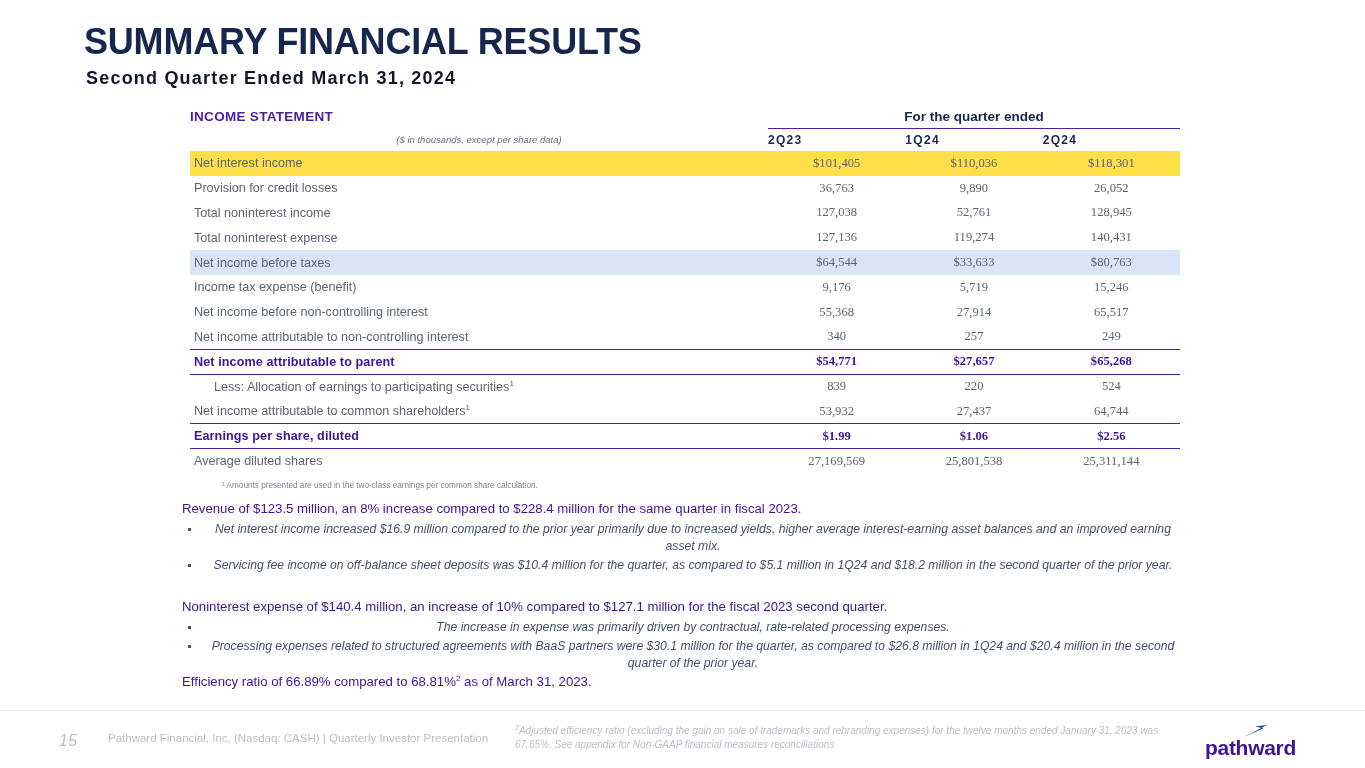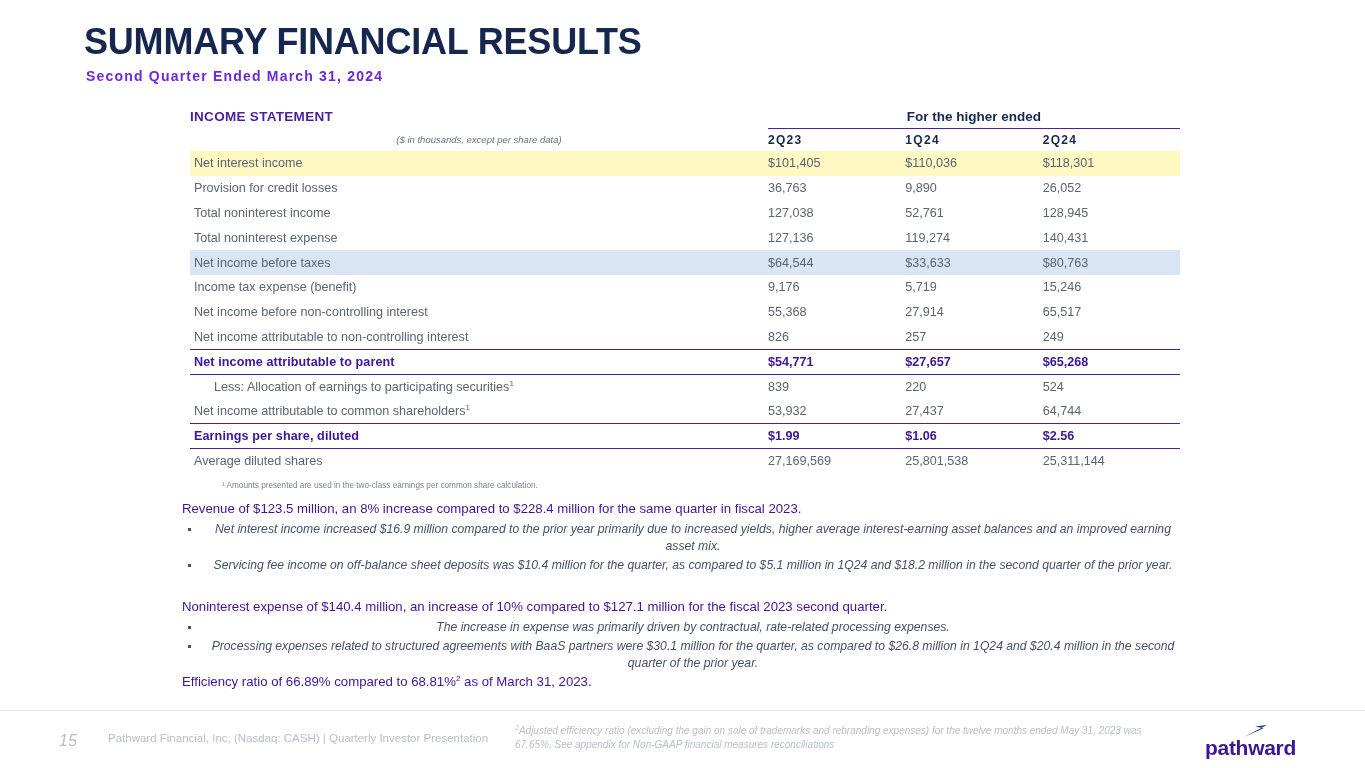--- a/index.html
+++ b/index.html
@@ -25,24 +25,24 @@
     font-weight: bold;
     letter-spacing: -0.2px;
     color: #15274f;
     line-height: 1.08;
     white-space: nowrap;
   }
   .slide-subtitle {
     position: absolute;
     left: 86px;
     top: 68px;
-    font-size: 14px;
+    font-size: 18px;
     font-weight: bold;
     letter-spacing: 1.2px;
-    color: #6d28d9;
+    color: #0f172a;
     white-space: nowrap;
   }
 
   
   .table-wrap {
     position: absolute;
     left: 190px;
     top: 104px;
     width: 990px;
   }
@@ -97,23 +97,25 @@
   tr.row { height: 24.8px; }
   td.lbl {
     font-size: 12.6px;
     color: #5c6472;
     padding-left: 4px;
     white-space: nowrap;
   }
   td.val {
     font-size: 12.6px;
     color: #5c6472;
-  }
-
-  tr.shade-light td { background: #fef9c3; }
+    text-align: center;
+    font-family: Liberation Serif, serif;
+  }
+
+  tr.shade-light td { background: #fde047; }
   tr.shade-strong td { background: #d9e4f5; }
 
   tr.total td {
     color: #3d1596;
     font-weight: bold;
     border-top: 1.4px solid #4b1e9e;
     border-bottom: 1.4px solid #4b1e9e;
   }
   tr.total td.lbl { letter-spacing: 0.1px; }
 
@@ -240,21 +242,21 @@
   <table class="fin">
     <colgroup>
       <col class="c-label">
         <col class="c-num">
         <col class="c-num">
         <col class="c-num">
     </colgroup>
     <tbody>
       <tr>
         <td class="hdr-section">INCOME STATEMENT</td>
-        <td class="hdr-quarter" colspan="3">For the higher ended</td>
+        <td class="hdr-quarter" colspan="3">For the quarter ended</td>
       </tr>
       <tr>
         <td class="hdr-units">($ in thousands, except per share data)</td>
         <td class="hdr-period">2Q23</td>
         <td class="hdr-period">1Q24</td>
         <td class="hdr-period">2Q24</td>
       </tr>
 
       <tr class="row shade-light">
         <td class="lbl">Net interest income</td>
@@ -293,21 +295,21 @@
         <td class="val">15,246</td>
       </tr>
       <tr class="row">
         <td class="lbl">Net income before non-controlling interest</td>
         <td class="val">55,368</td>
         <td class="val">27,914</td>
         <td class="val">65,517</td>
       </tr>
       <tr class="row">
         <td class="lbl">Net income attributable to non-controlling interest</td>
-        <td class="val">826</td>
+        <td class="val">340</td>
         <td class="val">257</td>
         <td class="val">249</td>
       </tr>
 
       <tr class="row total">
         <td class="lbl">Net income attributable to parent</td>
         <td class="val">$54,771</td>
         <td class="val">$27,657</td>
         <td class="val">$65,268</td>
       </tr>
@@ -359,21 +361,21 @@
   </ul>
 </div>
 
 <div class="body-block lead" style="top:673px;">
   <span>Efficiency ratio of 66.89% compared to 68.81%</span><sup class="fn">2</sup><span> as of March 31, 2023.</span>
 </div>
 
 <div class="footer-rule"></div>
 <div class="page-num">15</div>
 <div class="footer-org">Pathward Financial, Inc, (Nasdaq: CASH) | Quarterly Investor Presentation</div>
-<div class="footer-note"><sup>2</sup><span>Adjusted efficiency ratio (excluding the gain on sale of trademarks and rebranding expenses) for the twelve months ended May 31, 2023 was 67.65%. See appendix for Non-GAAP financial measures reconciliations</span></div>
+<div class="footer-note"><sup>2</sup><span>Adjusted efficiency ratio (excluding the gain on sale of trademarks and rebranding expenses) for the twelve months ended January 31, 2023 was 67.65%. See appendix for Non-GAAP financial measures reconciliations</span></div>
 
 <div class="logo">
   <span class="logo-swoosh">
     <svg width="30" height="14" viewBox="0 0 30 14">
       <path d="M3 13 L26 1 L14 2.4 L22.5 4.2 Z" fill="#1b3a8c"></path>
     </svg>
   </span>
   <span class="logo-text">pathward</span>
 </div>
 

